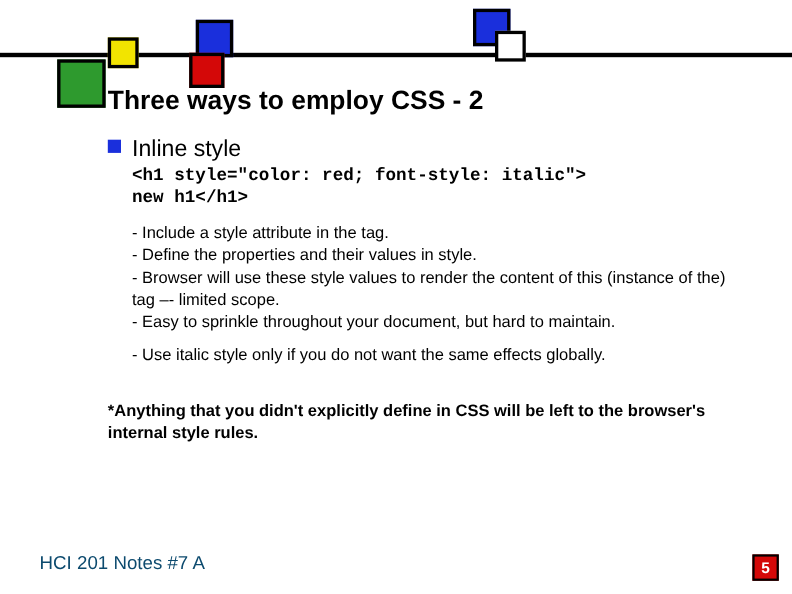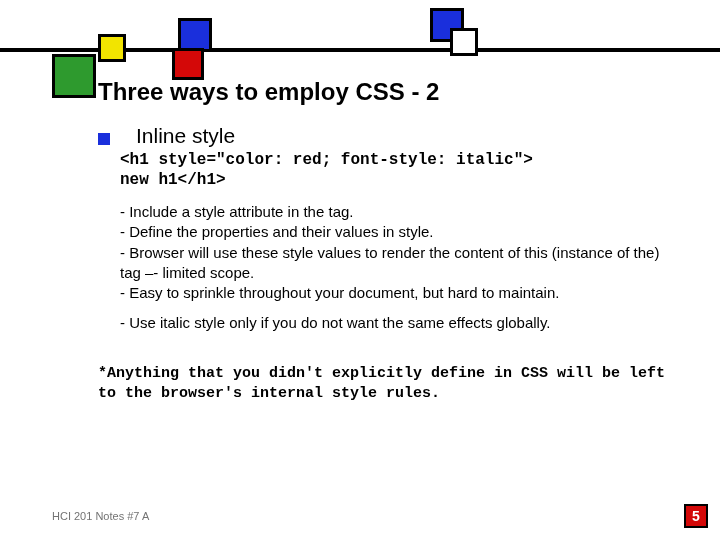--- a/index.html
+++ b/index.html
@@ -41,22 +41,22 @@
   }
   .slide-title {
     font-size: 24px;
     font-weight: bold;
     color: #000;
     margin-left: 46px;
     margin-bottom: 18px;
   }
   .bullet-row {
     display: flex;
-    align-items: center;
-    gap: 26px;
+    align-items: flex-start;
+    gap: 10px;
     margin-left: 46px;
   }
   .sq-bullet {
     width: 12px; height: 12px;
     background: #1a2fdc;
     flex-shrink: 0;
     position: relative;
     top: 3px;
   }
   .sub-heading {
@@ -79,28 +79,27 @@
     line-height: 1.35;
     margin-bottom: 10px;
   }
   .body-block .mono { font-family: Liberation Sans, sans-serif; }
   .note {
     margin-left: 46px;
     margin-top: 30px;
     font-size: 15px;
     font-weight: bold;
     line-height: 1.35;
-    font-family: Liberation Mono, monospace;
   }
   .footer-left {
     position: absolute;
-    left: 52px;
+    left: 36px;
     bottom: 18px;
-    font-size: 11px;
-    color: #737373;
+    font-size: 17px;
+    color: #0c4a6e;
   }
   .page-badge {
     position: absolute;
     right: 12px;
     bottom: 12px;
     width: 24px;
     height: 24px;
     background: #d40808;
     border: 2px solid #000;
     color: #fff;

